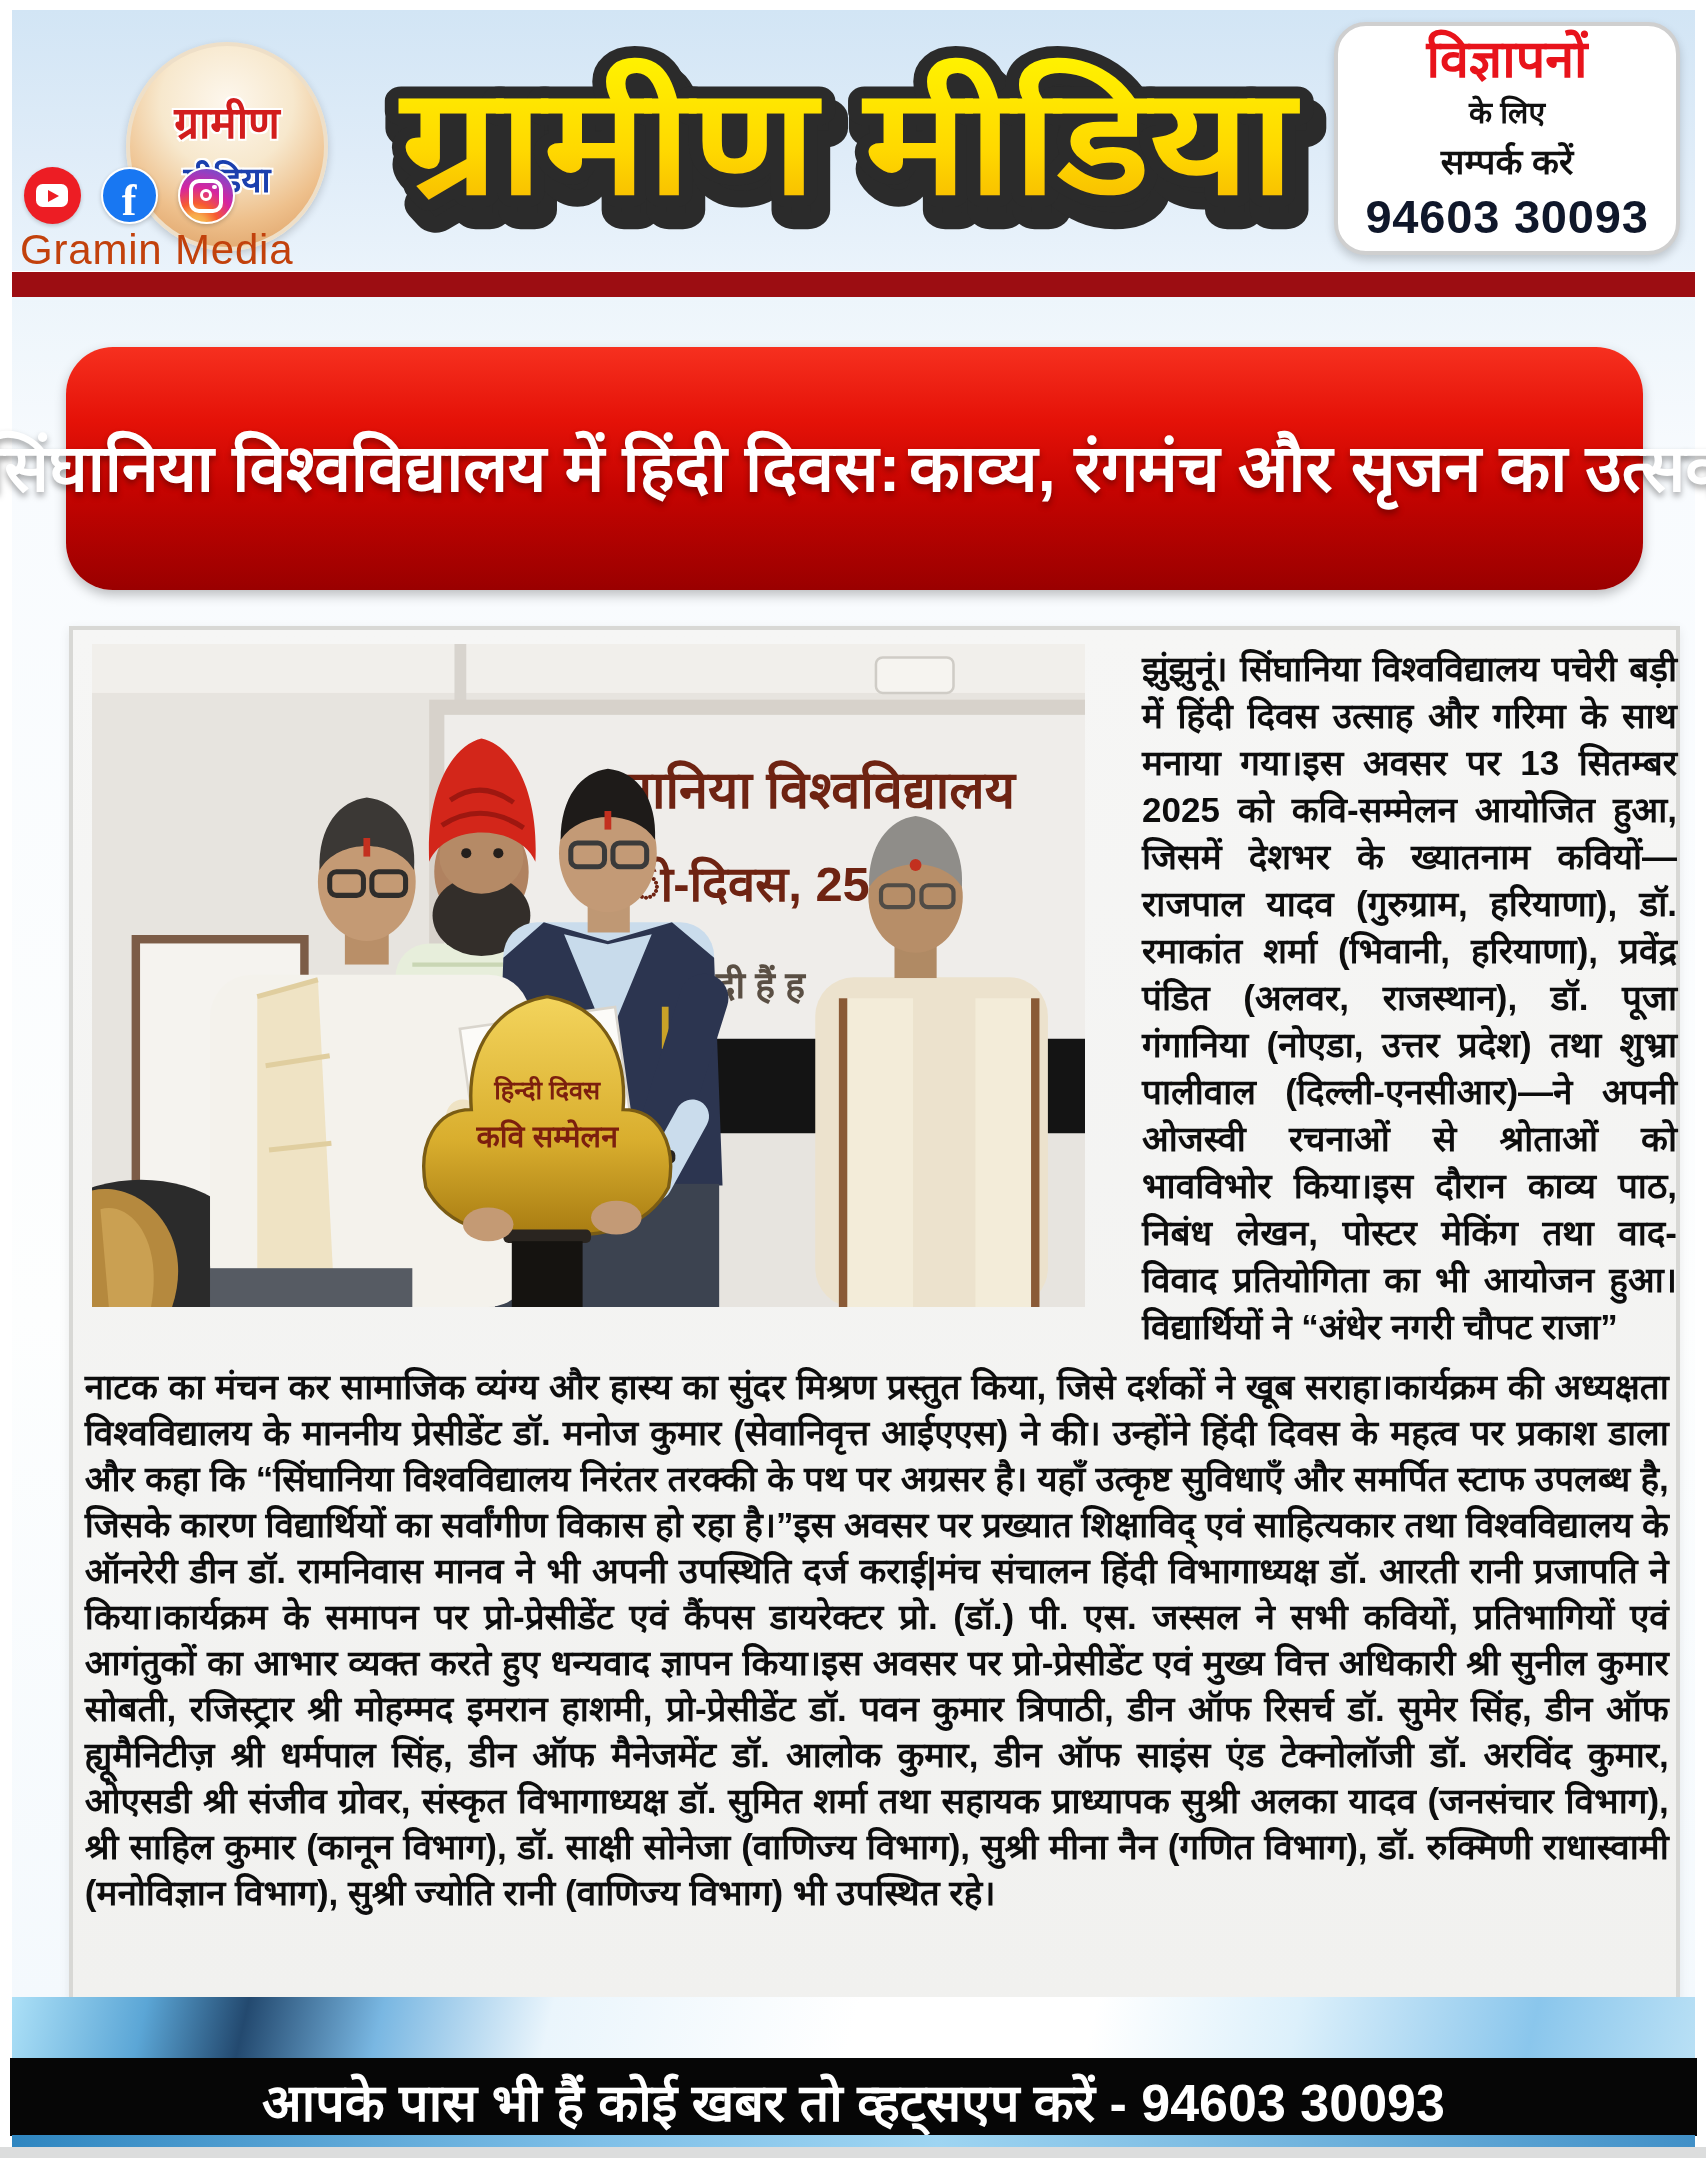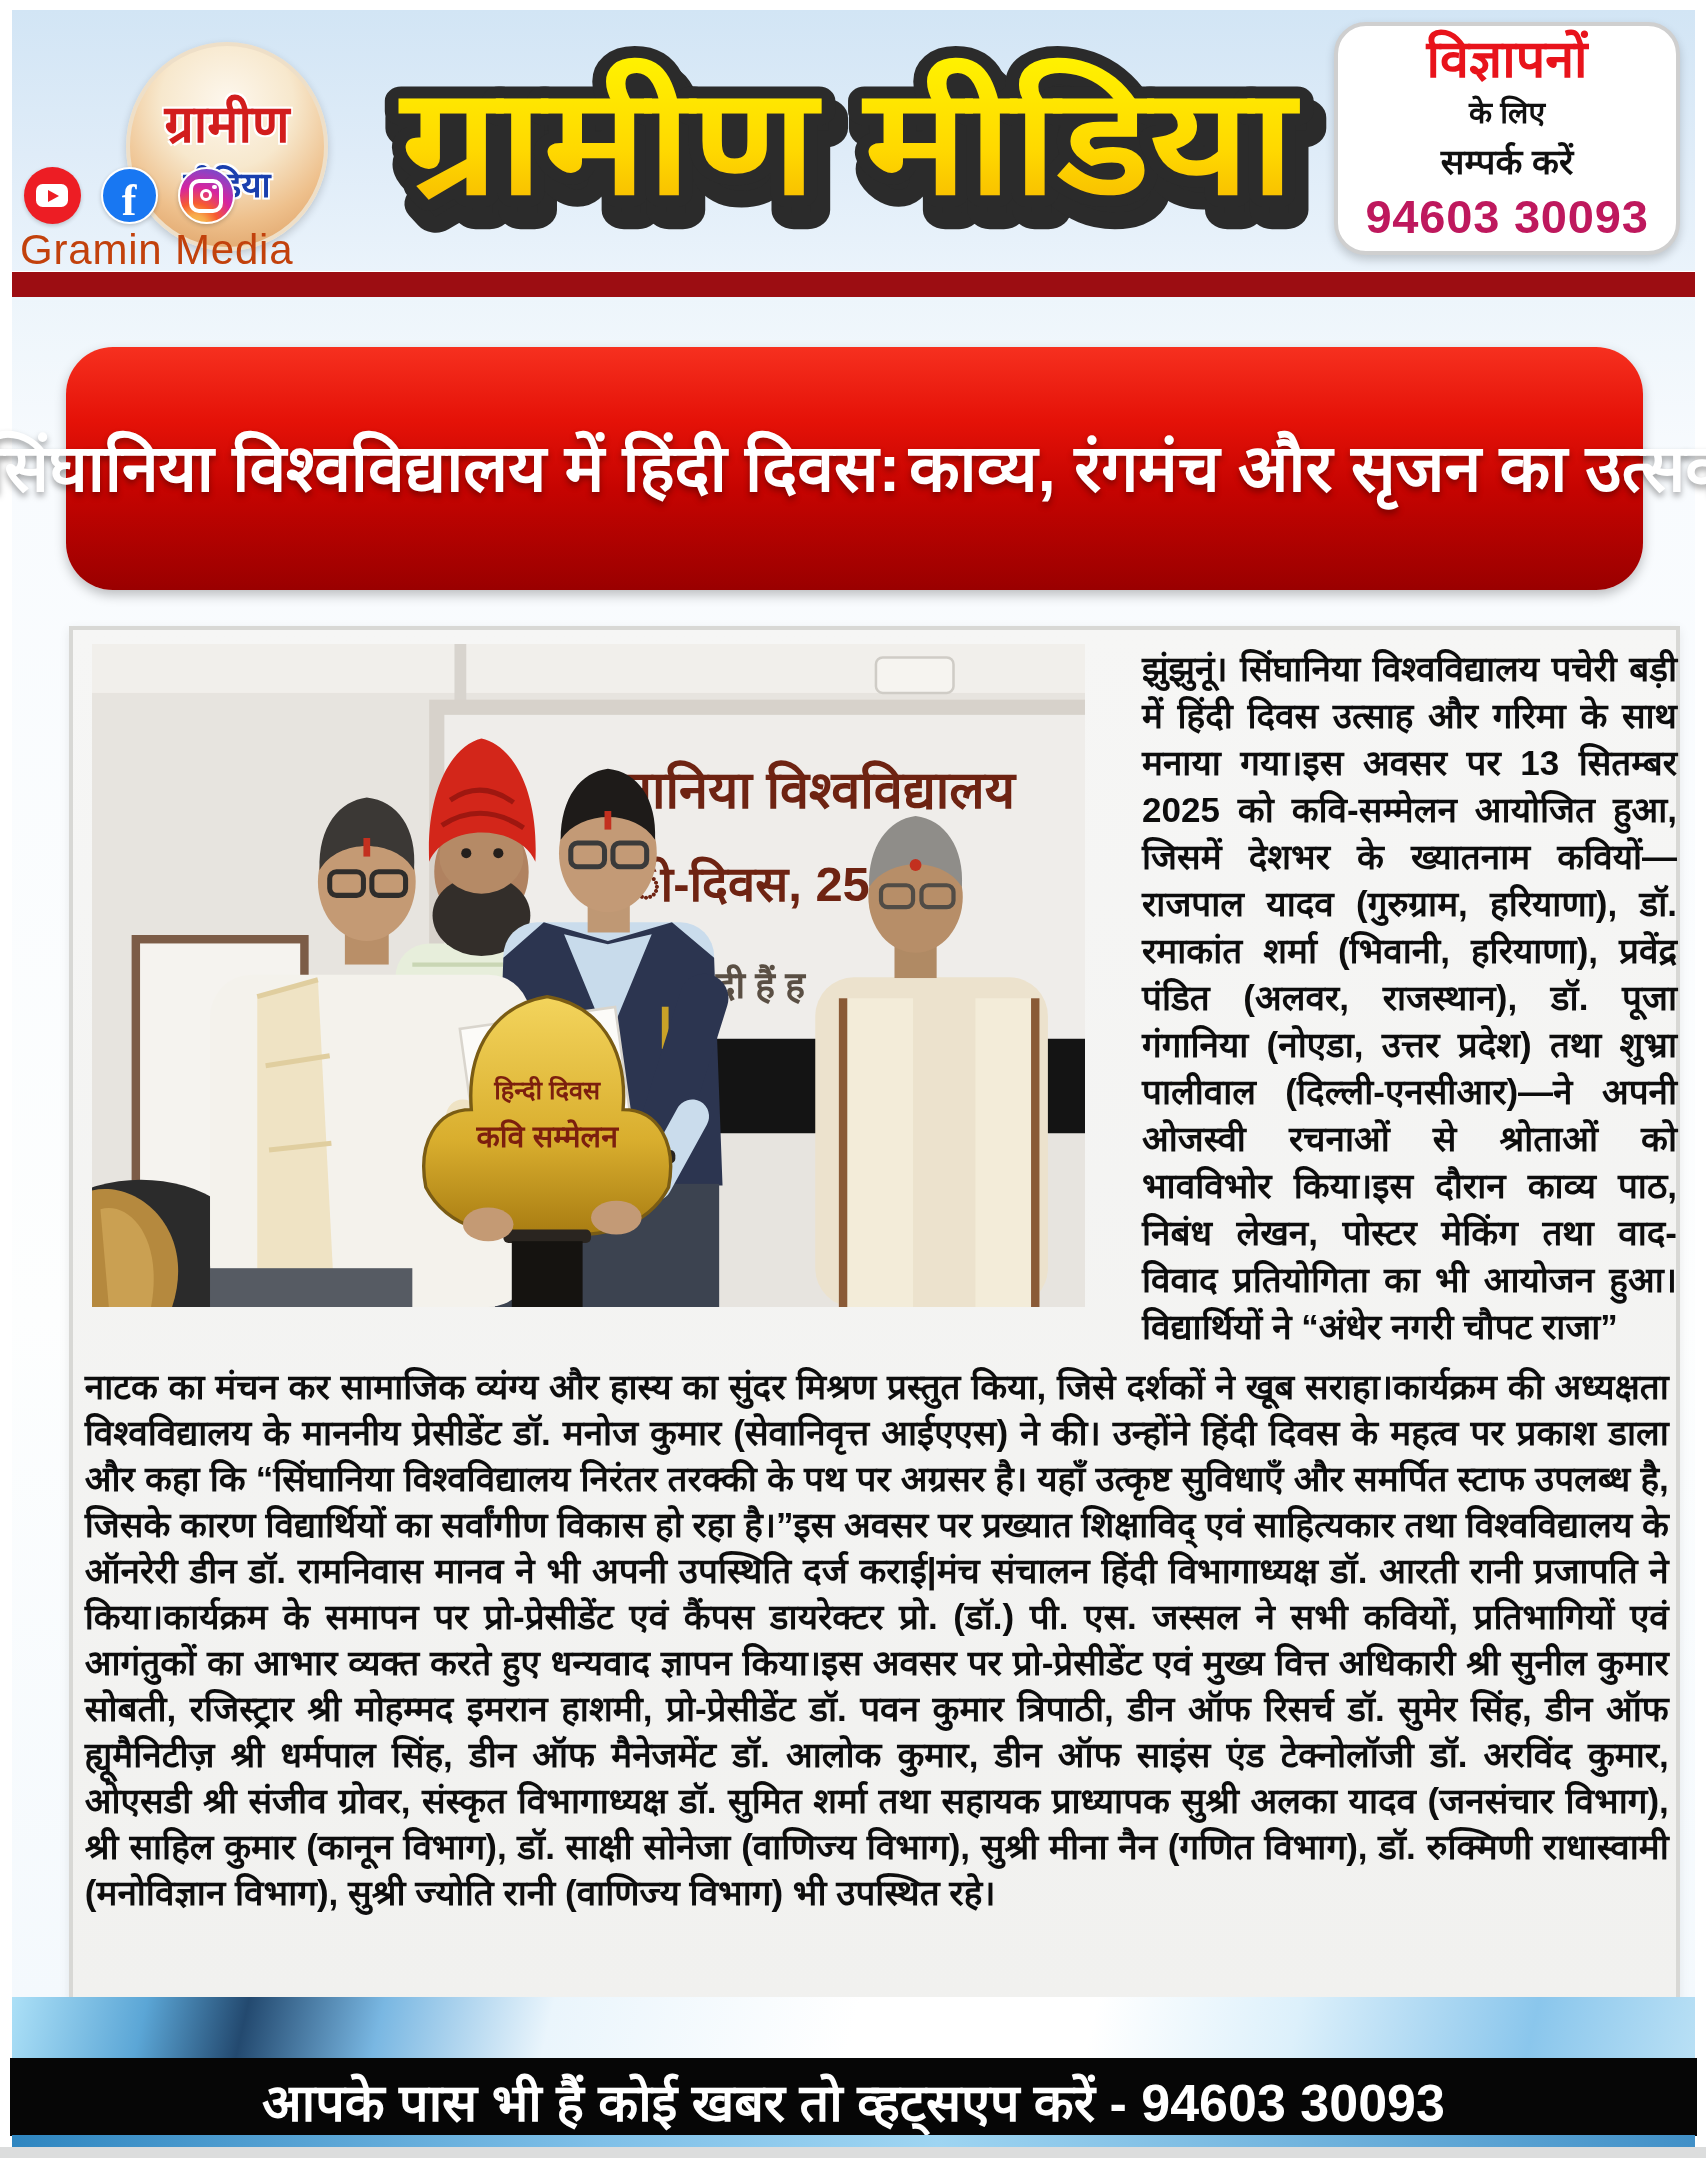--- a/index.html
+++ b/index.html
@@ -16,21 +16,21 @@
     background:linear-gradient(180deg,#d2e5f5 0%,#dfecf8 55%,#eaf3fb 100%); }
   .bg-main { left:11.8px; top:297px; right:11.8px; height:1700px;
     background:linear-gradient(180deg,#edf5fb 0%,#f8fbfe 10%,#fdfefe 60%,#f4f9fd 100%); }
   .red-divider { left:11.8px; top:272px; right:11.8px; height:25px; background:#9c0d12; }
 
   
   .logo { left:126px; top:42px; width:202px; height:209px; border-radius:50%;
     background:radial-gradient(circle at 50% 28%, #fdf7ed 0%, #f7e8cd 38%, #eec08c 68%, #d9975a 100%);
     border:4.2px solid #eedfc8; box-shadow:0 3.4px 8.4px rgba(0,0,0,.18);
     display:flex; flex-direction:column; align-items:center; justify-content:center; gap:3.4px; }
-  .logo-l1 { font-size:52px; font-weight:800; color:#d21d1d;
+  .logo-l1 { font-size:44px; font-weight:800; color:#d21d1d;
     text-shadow:-1.7px -1.7px 0 #fff,1.7px -1.7px 0 #fff,-1.7px 1.7px 0 #fff,1.7px 1.7px 0 #fff; }
   .logo-l2 { font-size:35px; font-weight:800; color:#1a3fae;
     text-shadow:-1.7px -1.7px 0 #fff,1.7px -1.7px 0 #fff,-1.7px 1.7px 0 #fff,1.7px 1.7px 0 #fff; }
 
   .social-row { left:23.6px; top:167px; display:flex; gap:20px; }
   .s-icon { width:57px; height:57px; border-radius:50%; position:relative; box-shadow:0 1.7px 4.2px rgba(0,0,0,.2); }
   .yt { background:#ed1d24; display:flex; align-items:center; justify-content:center; }
   .yt-rect { width:32px; height:23.6px; background:#fff; border-radius:6.7px; display:flex; align-items:center; justify-content:center; }
   .yt-tri { width:0; height:0; border-left:11.8px solid #ed1d24; border-top:6.7px solid transparent; border-bottom:6.7px solid transparent; margin-left:2.5px; }
   .fb { background:#1877f2; display:flex; align-items:flex-end; justify-content:center; overflow:hidden; border:2.5px solid #fff; }
@@ -46,21 +46,21 @@
   .title-svg { left:363px; top:13.5px; width:970px; height:258px; }
   .t-shadow { font-size:176px; font-weight:800; fill:#2b2b2b; stroke:#2b2b2b; stroke-width:40px; stroke-linejoin:round; paint-order:stroke; }
   .t-main   { font-size:176px; font-weight:800; fill:url(#goldGrad); stroke:#2b2b2b; stroke-width:28px; stroke-linejoin:round; paint-order:stroke; }
 
   .ad-box { left:1334px; top:22px; width:346px; height:233px; background:#fff;
     border:4.2px solid #cfcfcf; border-radius:32px; box-shadow:0 4.2px 10px rgba(0,0,0,.18);
     display:flex; flex-direction:column; align-items:center; justify-content:center; gap:5px; padding:17px 5px; }
   .ad-l1 { font-size:52px; font-weight:800; color:#e8131b; line-height:1.02; }
   .ad-l2 { font-size:30px; font-weight:700; color:#111; }
   .ad-l3 { font-size:35px; font-weight:700; color:#111; }
-  .ad-phone { font-size:47px; font-weight:800; color:#be185d; letter-spacing:0.8px; }
+  .ad-phone { font-size:47px; font-weight:800; color:#0f172a; letter-spacing:0.8px; }
 
   
   .red-banner { left:66px; top:347px; width:1577px; height:243px; border-radius:47px;
     background:linear-gradient(180deg,#f6301f 0%,#e51208 30%,#c60401 58%,#9a0000 100%);
     display:flex; flex-direction:row; align-items:center; justify-content:center; gap:8.4px;
     box-shadow:0 5px 11.8px rgba(0,0,0,.25); }
   .headline-line { color:#fff; font-weight:800; font-size:66px; line-height:1.3; white-space:nowrap;
     text-shadow:0 4.2px 5.9px rgba(0,0,0,.35); }
 
   

